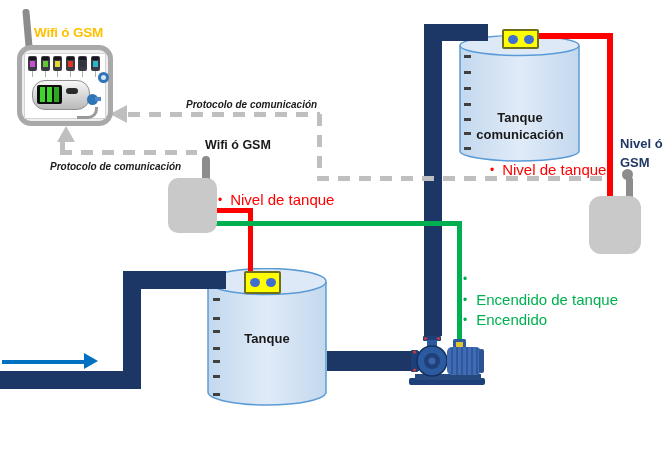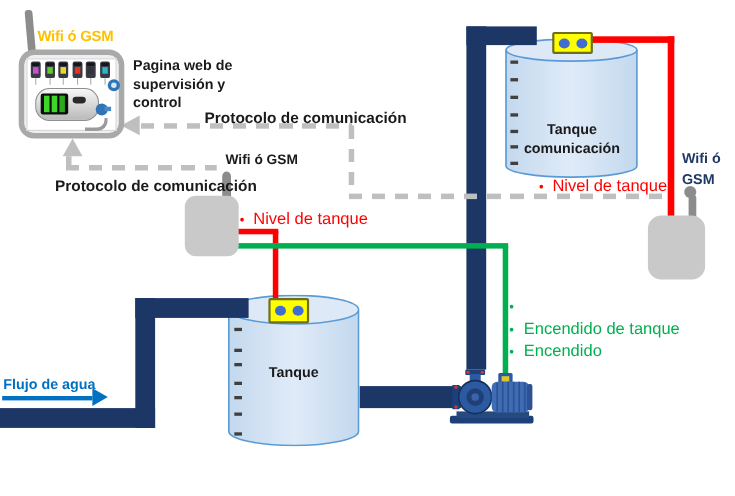--- a/index.html
+++ b/index.html
@@ -51,21 +51,21 @@
   .badge{position:absolute;left:73px;top:18px;width:11px;height:11px;border-radius:50%;background:#2e75b6;}
   .badge::after{content:"";position:absolute;left:3px;top:3px;width:5px;height:5px;border-radius:50%;background:#d6e6f5;}
   .mini-pump{position:absolute;left:62px;top:40px;width:11px;height:11px;border-radius:50%;background:#2e75b6;}
   .mini-pump::after{content:"";position:absolute;left:8px;top:3px;width:6px;height:4px;background:#4a86c8;}
   .faucet{position:absolute;left:52px;top:53px;width:18px;height:9px;border-bottom:3px solid #9a9a9a;
           border-right:3px solid #9a9a9a;border-bottom-right-radius:10px;}
 
   
   .txt{position:absolute;z-index:7;font-weight:bold;}
   .caption{left:121px;top:52px;font-size:13px;line-height:16.5px;}
-  .proto{font-size:14px;}
+  .proto{font-size:10px;font-style:italic;}
   .wifi-gold{left:34px;top:25px;font-size:13.5px;letter-spacing:-0.2px;color:var(--wifi-gold,#ffc000);
      text-shadow:-1px -1px 0 #fff,1px -1px 0 #fff,-1px 1px 0 #fff,1px 1px 0 #fff;z-index:8;}
   .wifi-mid{left:205px;top:138px;font-size:12.5px;}
   .wifi-right{left:620px;top:134px;font-size:13px;line-height:19px;color:var(--wifi-navy,#1f3864);}
   .tank-label{font-size:13px;line-height:17px;text-align:center;}
   .red-note{position:absolute;z-index:7;display:flex;align-items:flex-start;gap:8px;
             color:var(--signal-red,#ff0000);font-size:15px;font-weight:normal;}
   .red-note .blt{font-size:12px;line-height:18px;}
   .green-list{position:absolute;left:463px;top:269px;z-index:7;color:var(--signal-green,#00b050);
               font-size:15px;line-height:20.5px;}
@@ -214,31 +214,26 @@
       <line x1="47" y1="18" x2="47" y2="44"></line>
         <line x1="52" y1="17" x2="52" y2="45"></line>
       <line x1="57" y1="17" x2="57" y2="45"></line>
         <line x1="62" y1="17" x2="62" y2="45"></line>
       <line x1="67" y1="17" x2="67" y2="45"></line>
         <line x1="72" y1="18" x2="72" y2="44"></line>
     </g>
     <rect x="74" y="19" width="5" height="24" rx="2" fill="#2c5293"></rect>
   </svg>
 
-  <div class="txt caption">
-    <span style="display:block">Pagina web de</span>
-    <span style="display:block">supervisión y</span>
-    <span style="display:block">control</span>
-  </div>
 
   <div class="txt proto" style="left:186px;top:99px">Protocolo de comunicación</div>
   <div class="txt proto" style="left:50px;top:161px">Protocolo de comunicación</div>
   <div class="txt wifi-mid">Wifi ó GSM</div>
   <div class="txt wifi-right">
-    <span style="display:block">Wifi ó</span>
+    <span style="display:block">Nivel ó</span>
     <span style="display:block">GSM</span>
   </div>
 
   <div class="txt tank-label" style="left:209px;top:330px;width:116px">
     <span style="display:block">Tanque</span>
   </div>
   <div class="txt tank-label" style="left:468px;top:109px;width:104px">
     <span style="display:block">Tanque</span>
     <span style="display:block">comunicación</span>
   </div>
@@ -259,17 +254,16 @@
     <div class="row">
       <span class="blt">•</span>
       <span>Encendido de tanque</span>
     </div>
     <div class="row">
       <span class="blt">•</span>
       <span>Encendido</span>
     </div>
   </div>
 
-  <div class="txt flujo">Flujo de agua</div>
   <div class="flow-line"></div>
   <div class="flow-head"></div>
 
 </div>
 
 </body></html>

